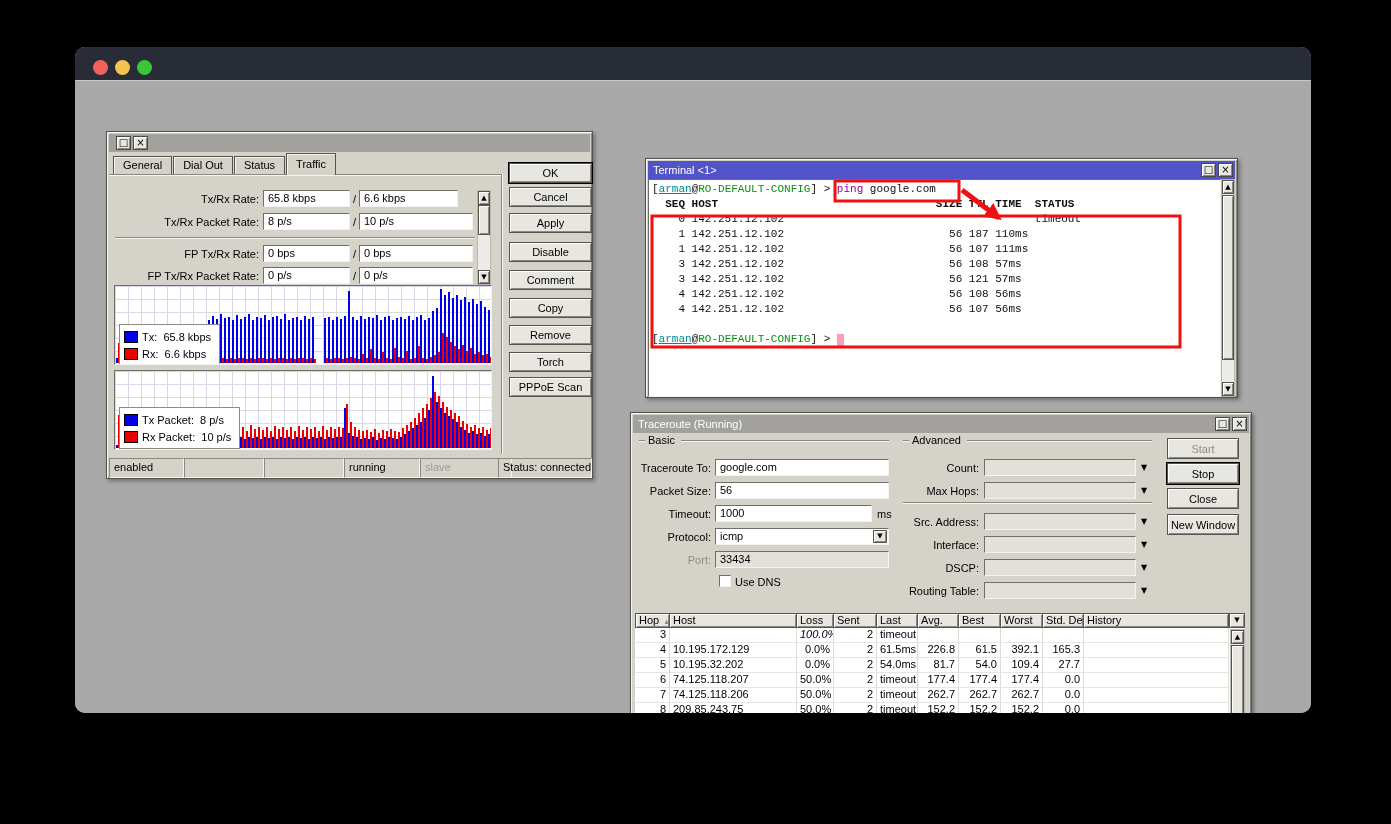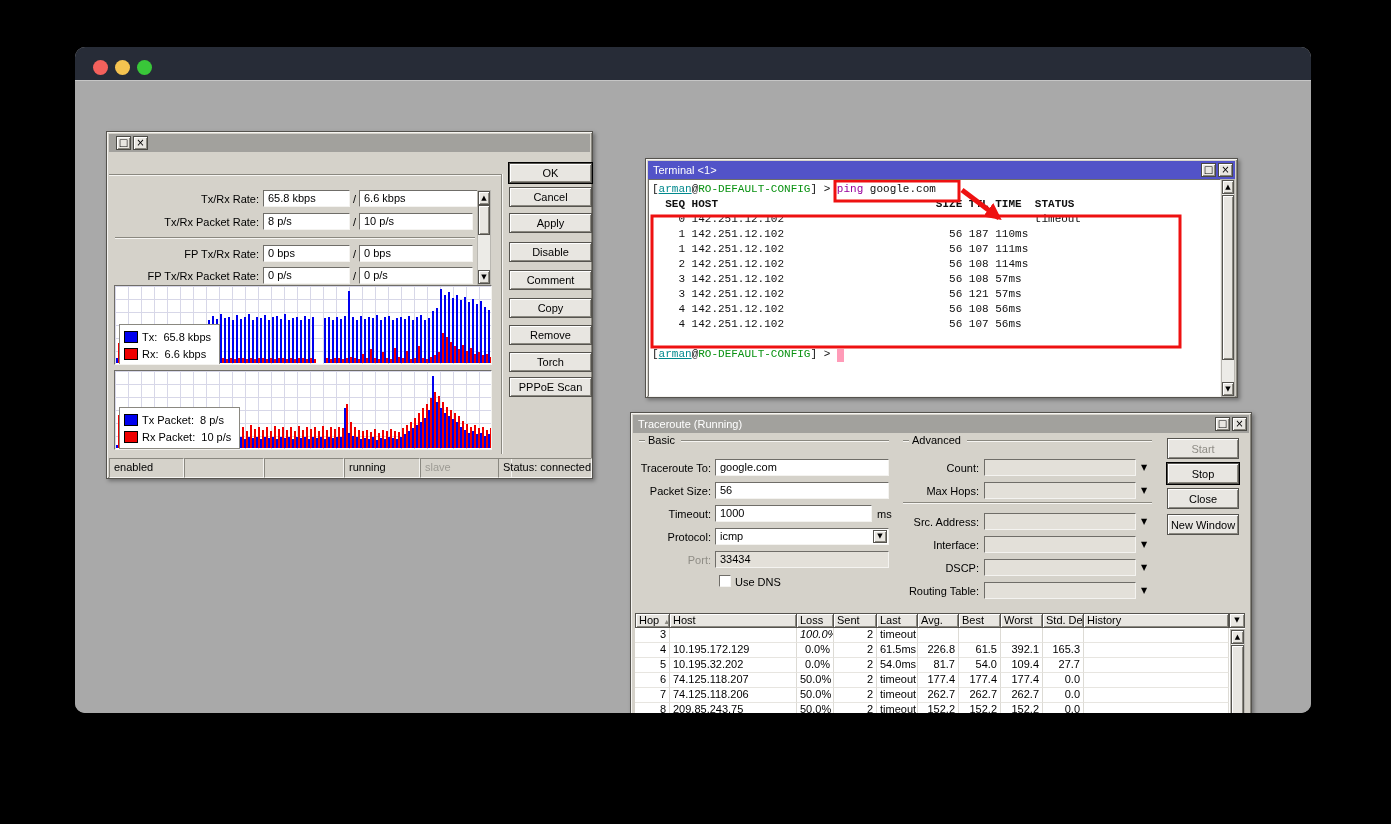--- a/index.html
+++ b/index.html
@@ -101,28 +101,34 @@
     <div class="dot" style="left: 40px; background: rgb(245, 195, 80);"></div>
     <div class="dot" style="left: 62px; background: rgb(57, 199, 57);"></div>
   </div>
   <div class="macbody">
 
     <div class="win" style="left:31px;top:50px;width:487px;height:348px;">
       <div class="tbar inactive">
         <span class="tbtn">□</span>
         <span class="tbtn">×</span>
       </div>
+      <div class="tabs" id="iface-tabs">
+          <div class="tab">General</div>
+          <div class="tab">Dial Out</div>
+          <div class="tab">Status</div>
+          <div class="tab active">Traffic</div>
+        </div>
       <div class="groove" style="left:2px;top:42px;width:394px;"></div>
       <div class="vgroove" style="left:394px;top:42px;height:280px;"></div>
 
       <div id="iface-fields">
           <div class="lbl" style="left: 0px; top: 61px; width: 152px;">Tx/Rx Rate:</div>
           <div class="inp" style="left: 156px; top: 58px; width: 87px;">65.8 kbps</div>
           <div class="lbl" style="left: 246px; top: 61px; text-align: left;">/</div>
-          <div class="inp" style="left: 252px; top: 58px; width: 129px;">6.6 kbps</div>
+          <div class="inp" style="left: 252px; top: 58px; width: 99px;">6.6 kbps</div>
           <div class="lbl" style="left: 0px; top: 84px; width: 152px;">Tx/Rx Packet Rate:</div>
           <div class="inp" style="left: 156px; top: 81px; width: 87px;">8 p/s</div>
           <div class="lbl" style="left: 246px; top: 84px; text-align: left;">/</div>
           <div class="inp" style="left: 252px; top: 81px; width: 114px;">10 p/s</div>
           <div class="lbl" style="left: 0px; top: 116px; width: 152px;">FP Tx/Rx Rate:</div>
           <div class="inp" style="left: 156px; top: 113px; width: 87px;">0 bps</div>
           <div class="lbl" style="left: 246px; top: 116px; text-align: left;">/</div>
           <div class="inp" style="left: 252px; top: 113px; width: 114px;">0 bps</div>
           <div class="lbl" style="left: 0px; top: 138px; width: 152px;">FP Tx/Rx Packet Rate:</div>
           <div class="inp" style="left: 156px; top: 135px; width: 87px;">0 p/s</div>
@@ -946,21 +952,20 @@
         <span class="tbtn">□</span>
         <span class="tbtn">×</span>
       </div>
       <div class="termc" style="width:573px;height:218px;">
         <div style="padding:2px 0 0 3px;" id="term-lines">
             <div class="tl"><span class="k">[</span><span class="u">arman</span><span class="k">@</span><span class="g">RO-DEFAULT-CONFIG</span><span class="k">] &gt; </span><span class="m">ping</span><span class="k"> google.com</span></div>
             <div class="tl"><span class="b">  SEQ HOST                                 SIZE TTL TIME  STATUS</span></div>
             <div class="tl"><span class="k">    0 142.251.12.102                                      timeout</span></div>
             <div class="tl"><span class="k">    1 142.251.12.102                         56 187 110ms</span></div>
             <div class="tl"><span class="k">    1 142.251.12.102                         56 107 111ms</span></div>
-            <div class="tl"><span class="k">    2 142.251.12.102                         56 108 114ms</span></div>
             <div class="tl"><span class="k">    3 142.251.12.102                         56 108 57ms</span></div>
             <div class="tl"><span class="k">    3 142.251.12.102                         56 121 57ms</span></div>
             <div class="tl"><span class="k">    4 142.251.12.102                         56 108 56ms</span></div>
             <div class="tl"><span class="k">    4 142.251.12.102                         56 107 56ms</span></div>
             <div class="tl"><span class="k"> </span></div>
             <div class="tl"><span class="k">[</span><span class="u">arman</span><span class="k">@</span><span class="g">RO-DEFAULT-CONFIG</span><span class="k">] &gt; </span><span class="cur"> </span></div>
           </div>
         <svg class="anno" style="left:0;top:0;" width="573" height="218">
           <defs>
             <marker id="ah" viewBox="0 0 10 10" refX="8" refY="5" markerWidth="3.4" markerHeight="3.4" orient="auto">

